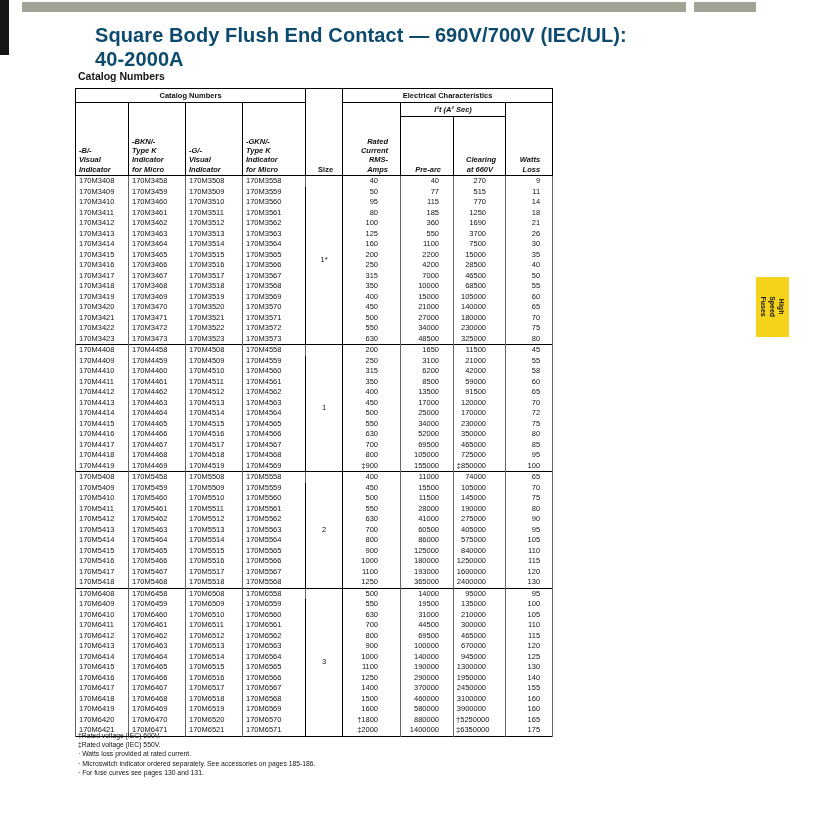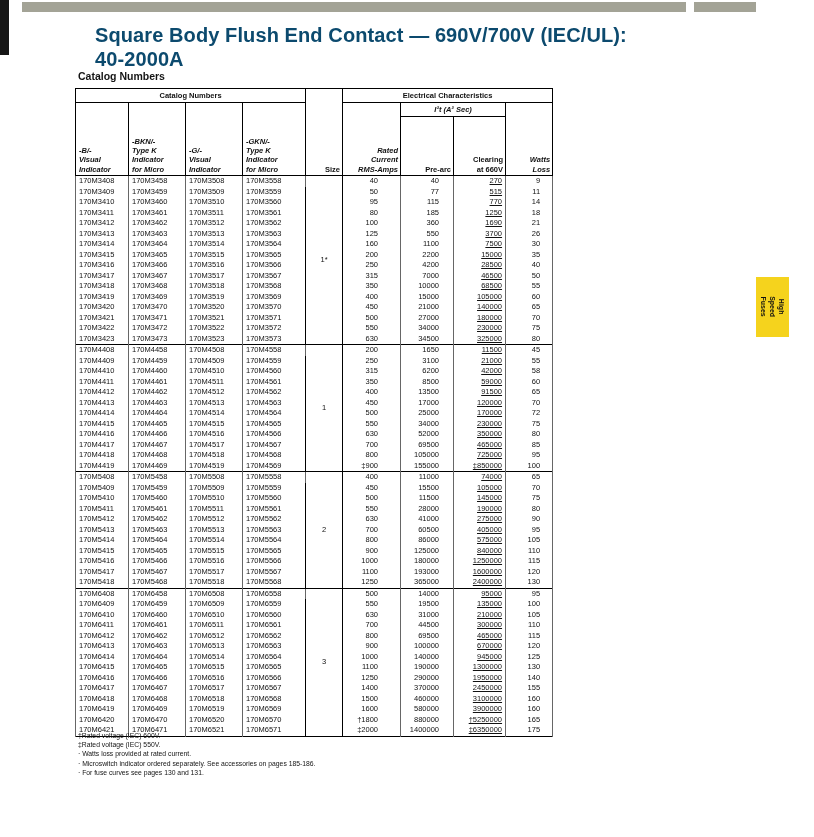--- a/index.html
+++ b/index.html
@@ -16,41 +16,41 @@
     position:absolute;left:95px;top:10px;width:660px;
     font-size:20px;font-weight:bold;line-height:1.2;
     white-space:pre-line;letter-spacing:0.1px;color:#0c4a6e;
   }
   .section-heading{position:absolute;left:78px;top:70px;font-size:10.5px;font-weight:bold;color:#141414;}
 
   .tbl-wrap{position:absolute;left:75px;top:88px;}
   table{border-collapse:collapse;table-layout:fixed;width:477px;border:1.5px solid #000;}
   th{
     border:1px solid #000;font-size:7.5px;font-weight:bold;
-    padding:1px 2px;line-height:1.25;color:#111;
+    padding:1px 12px;line-height:1.25;color:#111;
   }
   .pre{white-space:pre-line;}
   th.caption{text-align:center;height:13px;padding:0 1px;vertical-align:middle;}
   th.colhead{text-align:left;vertical-align:bottom;padding-left:3px;}
   th.cb{text-align:right;vertical-align:bottom;padding-bottom:1px;}
   tr.hr2 th{height:13px;font-style:italic;}
-  tr.hr3 th{height:56px;}
+  tr.hr3 th{height:56px;font-style:italic;}
   thead{border-bottom:1.5px solid #000;}
   td{
     height:10.5px;line-height:10.5px;font-size:7.5px;padding:0 2px;
     border-left:1px solid #666;border-right:1px solid #666;
     overflow:hidden;white-space:nowrap;
   }
   tr.group-start td{border-top:1.2px solid #000;}
   td.cat{text-align:left;padding-left:3px;}
   td.size{text-align:center;vertical-align:middle;border-left:1px solid #000;border-right:1px solid #000;}
   td.num{text-align:right;}
   td.rated{padding-right:22px;}
   td.prearc{padding-right:14px;}
-  td.clearing{padding-right:3px;text-decoration:underline;}
+  td.clearing{padding-right:19px;}
   td.watts{padding-right:12px;}
 
   .footnotes{position:absolute;left:78px;top:731px;font-size:6.8px;line-height:9.2px;color:#141414;}
 
   .side-tab{
     position:absolute;left:756px;top:277px;width:33px;height:60px;
     background:#f5d31d;display:flex;align-items:center;justify-content:center;
   }
   .side-tab .tab-text{
     transform:rotate(90deg);width:max-content;
@@ -267,21 +267,21 @@
           <td class="num prearc">34000</td>
           <td class="num clearing">230000</td>
           <td class="num watts">75</td>
         </tr>
         <tr>
           <td class="cat">170M3423</td>
           <td class="cat">170M3473</td>
           <td class="cat">170M3523</td>
           <td class="cat">170M3573</td>
           <td class="num rated">630</td>
-          <td class="num prearc">34500</td>
+          <td class="num prearc">48500</td>
           <td class="num clearing">325000</td>
           <td class="num watts">80</td>
         </tr>
         <tr class="group-start">
           <td class="cat">170M4408</td>
           <td class="cat">170M4458</td>
           <td class="cat">170M4508</td>
           <td class="cat">170M4558</td>
           <td class="size" rowspan="12">1</td>
           <td class="num rated">200</td>

